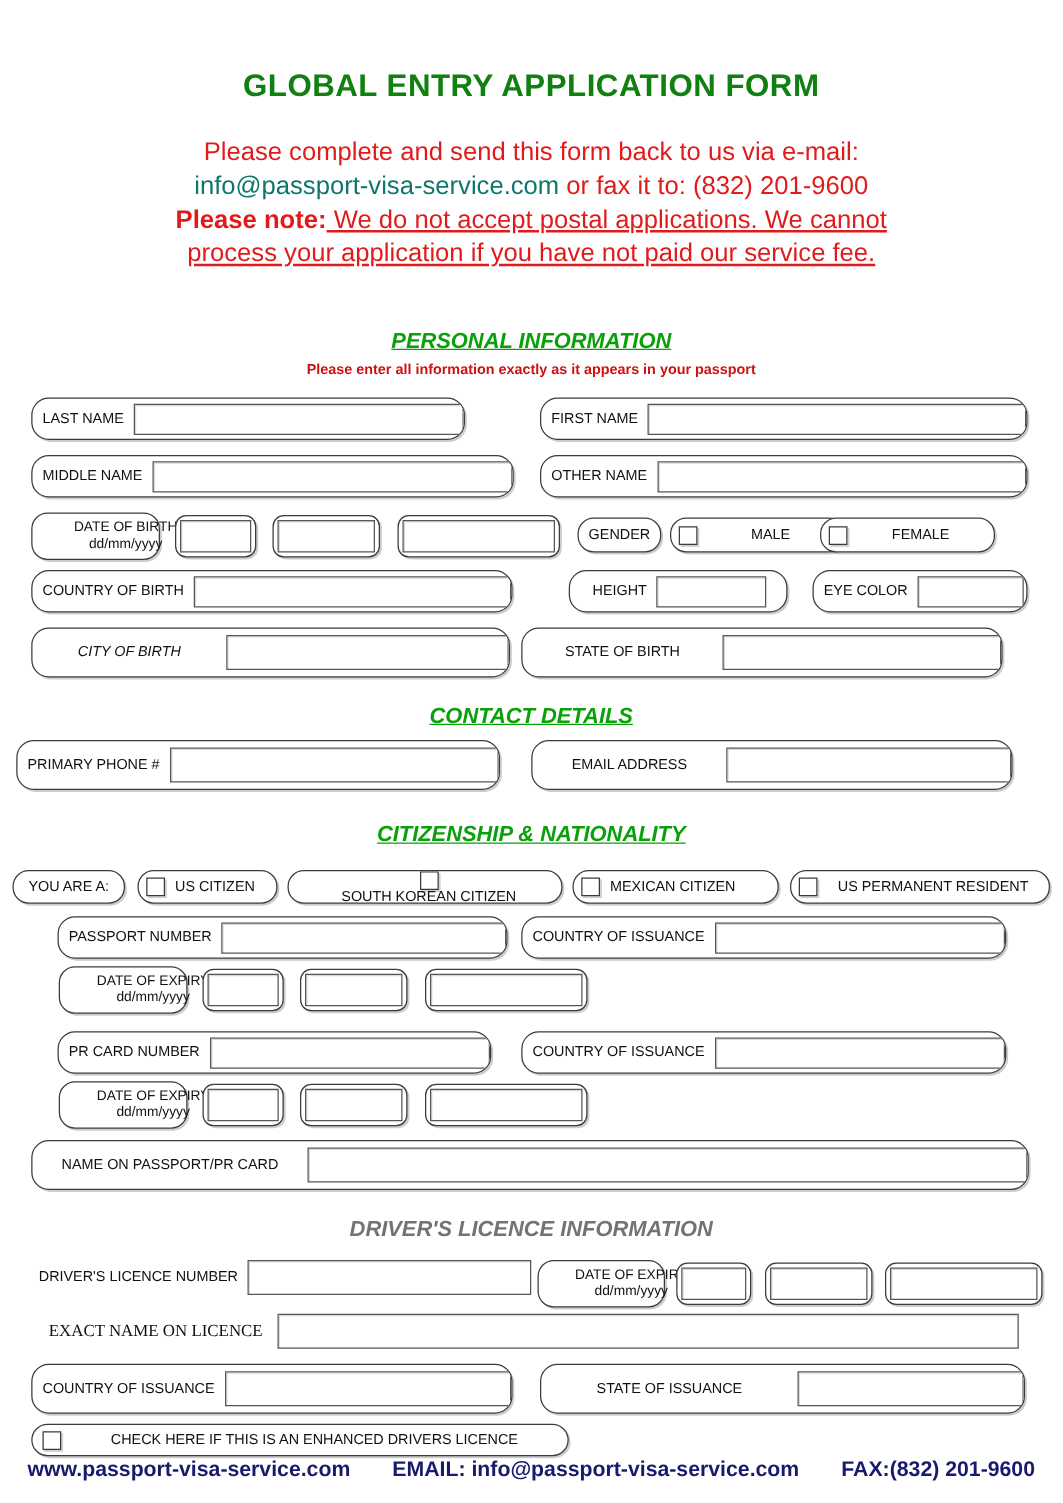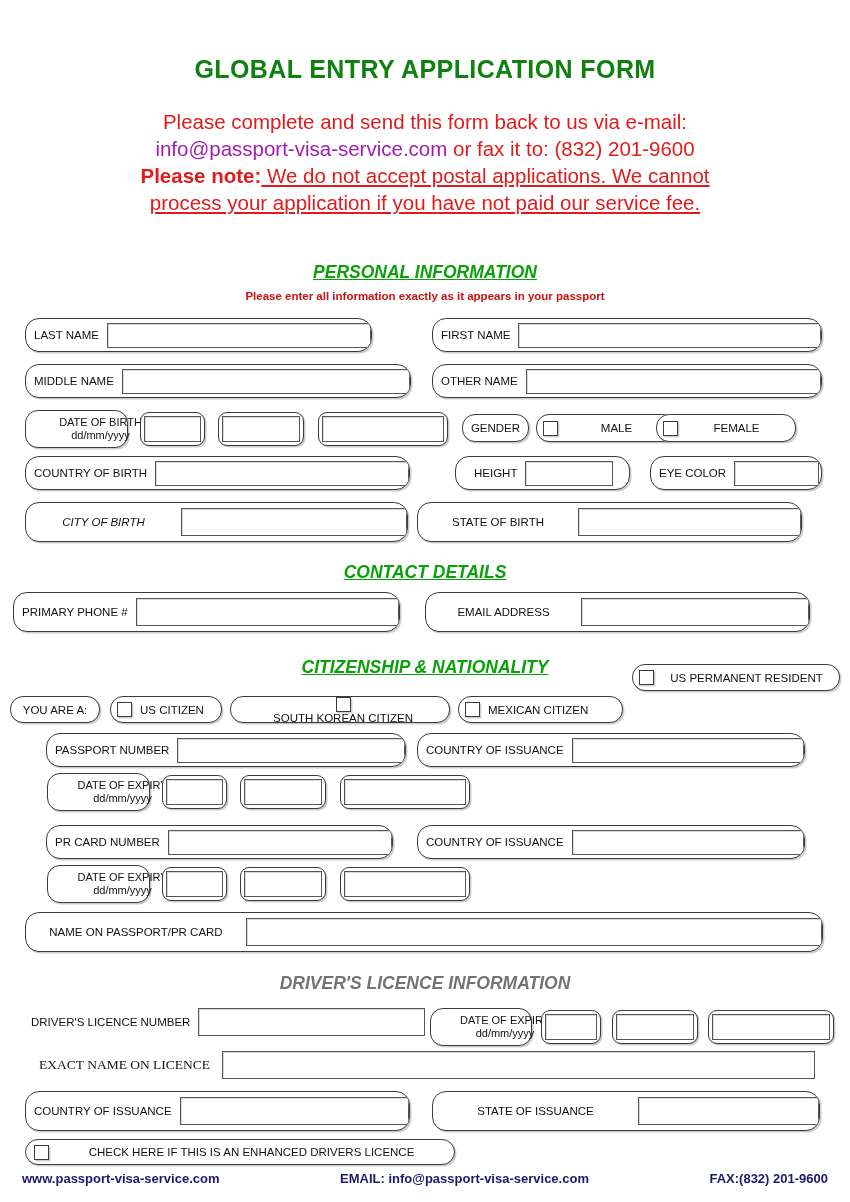--- a/index.html
+++ b/index.html
@@ -22,21 +22,21 @@
     letter-spacing:.4px;
     padding-top:55px;
   }
   .intro {
     text-align:center;
     color:#e01b1b;
     font-size:20.5px;
     line-height:27px;
     margin-top:24px;
   }
-  .intro .green { color:#a21caf; }
+  .intro .green { color:#0f766e; }
   .intro .note-b { font-weight:bold; }
   .intro .ul { text-decoration:underline; }
 
   
   .sect {
     text-align:center;
     color:#09a009;
     font-weight:bold;
     font-style:italic;
     font-size:17.5px;
@@ -128,21 +128,21 @@
 
   .abs { position:absolute; }
 
   
   .footer {
     position:absolute; left:0; right:0; bottom:16px;
     display:flex; justify-content:space-between;
     padding:0 22px;
     color:#19196e;
     font-weight:bold;
-    font-size:13px;
+    font-size:17px;
   }
 </style>
 </head>
 <body>
 
 <div class="title">GLOBAL ENTRY APPLICATION FORM</div>
 
 <div class="intro">
   <div>Please complete and send this form back to us via e-mail:</div>
   <div>
@@ -246,21 +246,21 @@
   <span class="lbl">US CITIZEN</span>
 </div>
 <div class="abs pill" style="left:230px;top:696px;width:220px;height:27px;border-radius:13px;padding-left:6px;flex-direction:column;">
   <span class="cbx"></span>
   <span class="lbl">SOUTH KOREAN CITIZEN</span>
 </div>
 <div class="abs pill" style="left:458px;top:696px;width:165px;height:27px;border-radius:13px;padding-left:6px;">
   <span class="cbx"></span>
   <span class="lbl">MEXICAN CITIZEN</span>
 </div>
-<div class="abs pill" style="left:632px;top:664px;width:208px;height:27px;border-radius:13px;padding-left:6px;">
+<div class="abs pill" style="left:632px;top:696px;width:208px;height:27px;border-radius:13px;padding-left:6px;">
   <span class="cbx"></span>
   <span class="lbl c">US PERMANENT RESIDENT</span>
 </div>
 
 <div class="abs pill" style="left:46px;top:733px;width:360px;">
   <span class="lbl">PASSPORT NUMBER</span>
   <span class="inp"></span>
 </div>
 <div class="abs pill" style="left:417px;top:733px;width:388px;">
   <span class="lbl">COUNTRY OF ISSUANCE</span>

